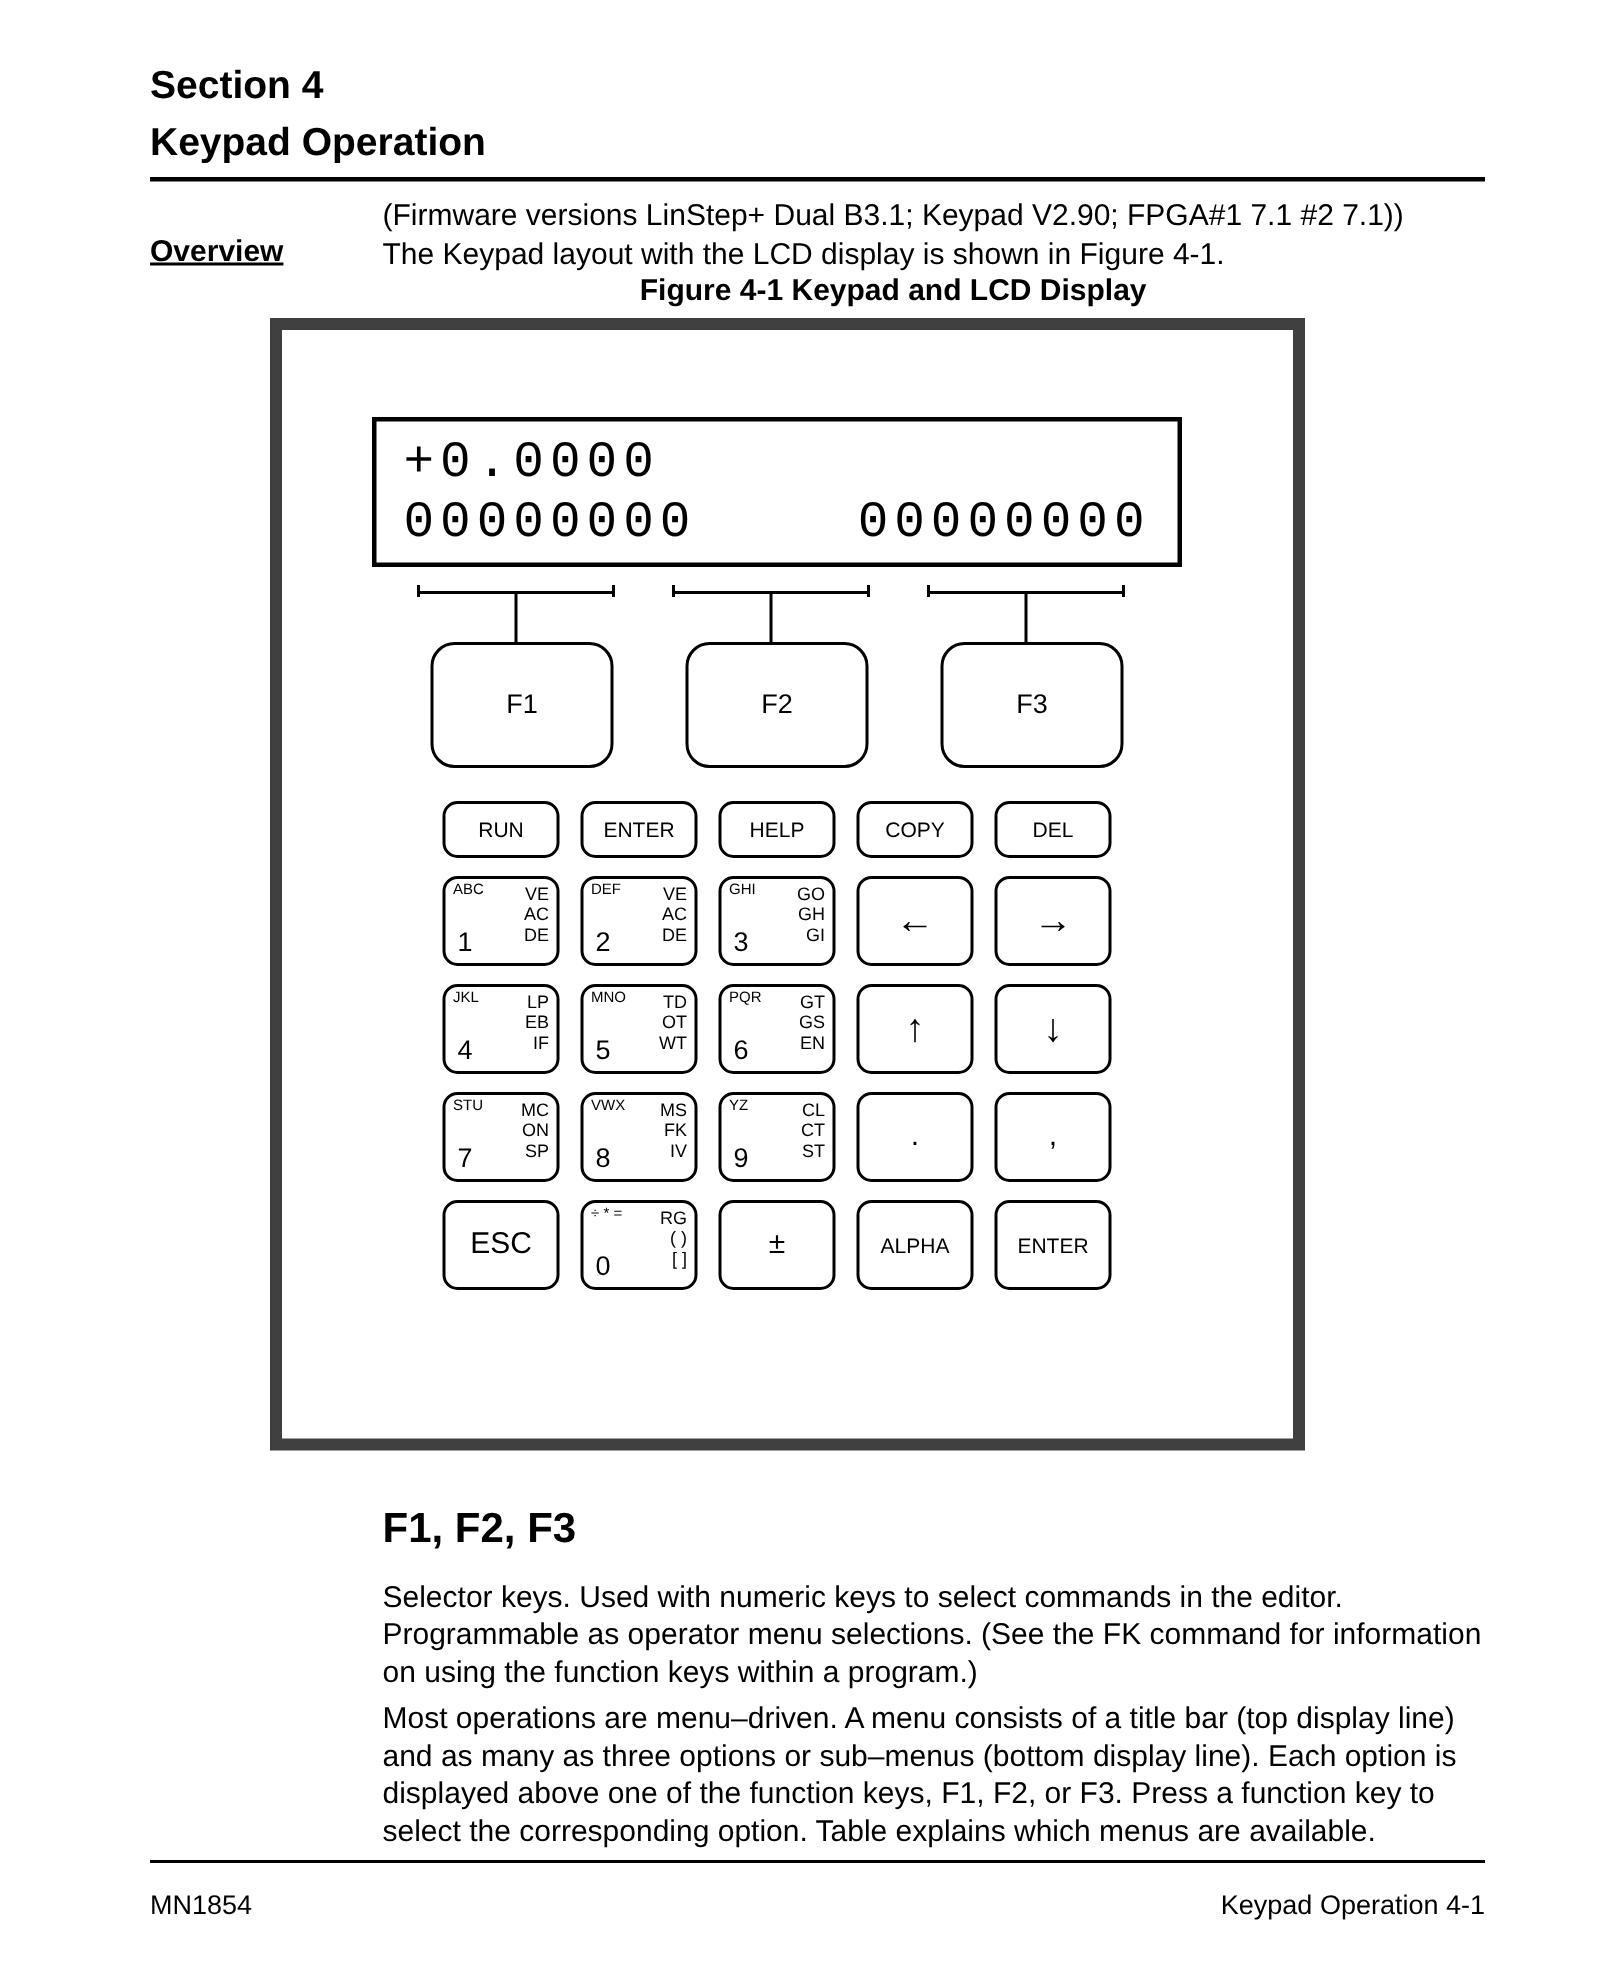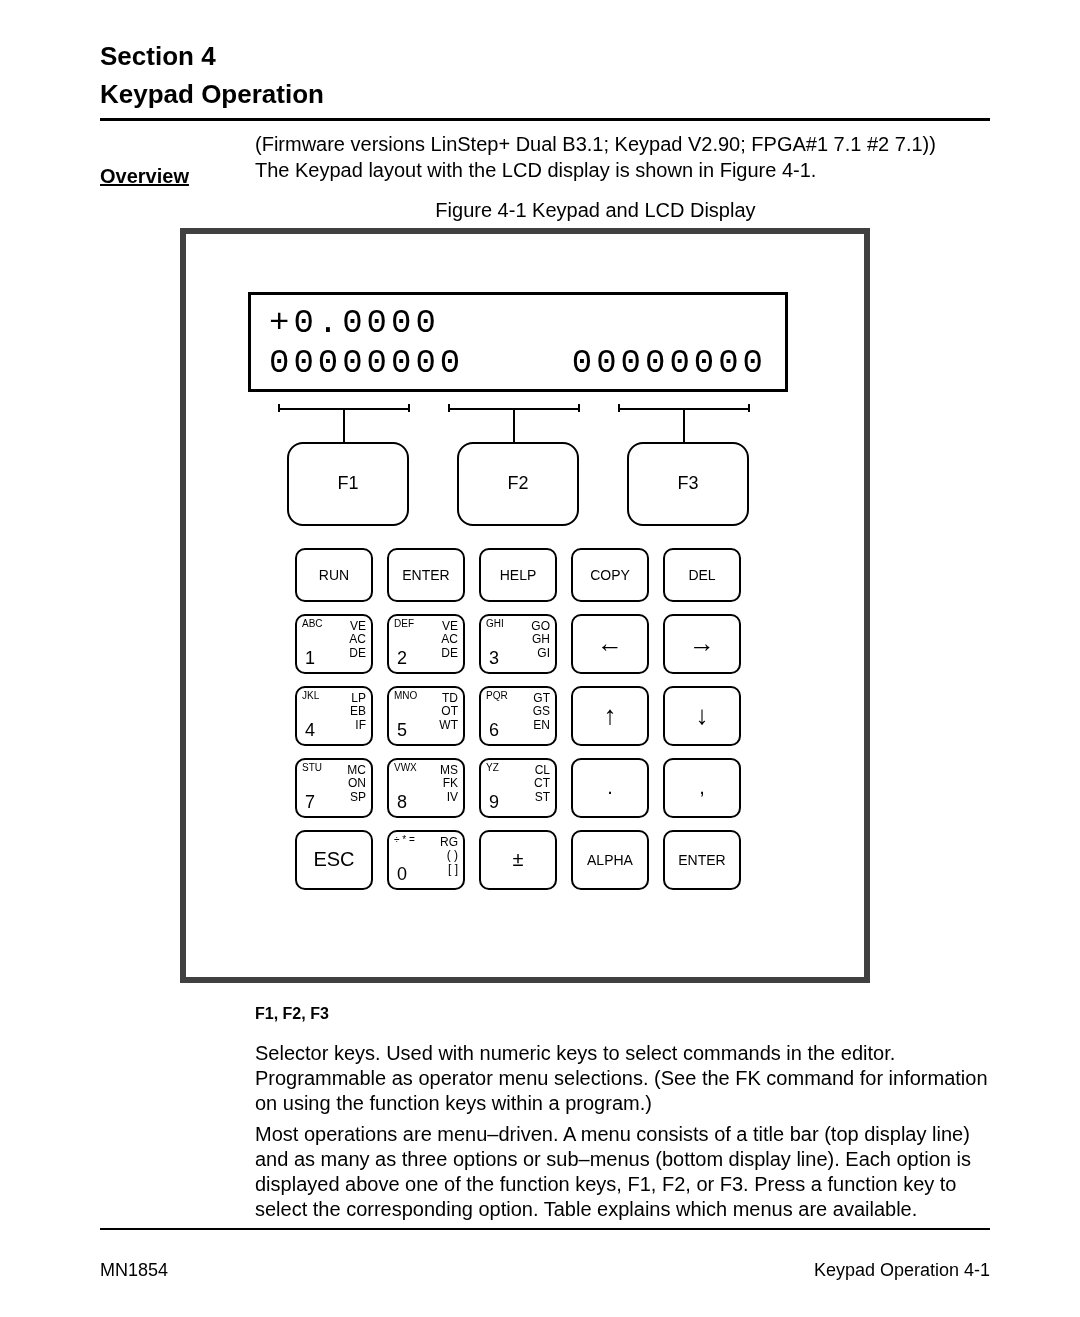--- a/index.html
+++ b/index.html
@@ -3,41 +3,41 @@
 <meta charset="utf-8">
 <style>
 html,body{margin:0;padding:0;background:#fff;font-family:Arial,Helvetica,sans-serif;color:#000}
 .page{width:1080px;height:1317px;position:relative;box-sizing:border-box;padding:40px 90px 0 100px}
 .section-head{font-size:26px;font-weight:bold;line-height:1.3;margin-bottom:4px}
 .hr{border:0;border-top:3px solid #000;margin:6px 0 10px 0}
 .hr-thin{border:0;border-top:2px solid #000;margin:6px 0 0 0}
 .row{display:flex;align-items:center}
 .ov-label{font-size:20px;font-weight:bold;text-decoration:underline;width:155px;flex:0 0 155px}
 .ov-text{font-size:20px;line-height:1.3}
-.fig-cap{font-size:20px;font-weight:normal;text-align:center;margin-top:16px}
-.keypad-box{width:690px;height:755px;margin:6px 0 0 80px;border:6px solid #404040;box-sizing:border-box;padding:28px 36px 18px 22px;display:flex;flex-direction:column;align-items:center}
+.fig-cap{font-size:20px;font-weight:bold;text-align:center;margin-top:0}
+.keypad-box{width:690px;height:755px;margin:6px 0 0 80px;border:8px solid #404040;box-sizing:border-box;padding:28px 36px 18px 22px;display:flex;flex-direction:column;align-items:center}
 .lcd{width:540px;height:100px;border:3px solid #000;box-sizing:border-box;padding:8px 18px;font-family:"Courier New",monospace;font-size:34px;letter-spacing:4px;line-height:1.2;margin-top:30px}
 .lcd-row2{display:flex;justify-content:space-between}
 .bracket{position:relative;width:540px;height:40px;margin-top:8px}
 .bracket .h{position:absolute;top:8px;height:2px;background:#000}
 .bracket .v{position:absolute;top:8px;width:2px;height:34px;background:#000}
 .bracket .s{position:absolute;top:4px;width:2px;height:8px;background:#000}
 .fkeys{display:flex;gap:48px;margin-top:2px}
 .fkey{width:118px;height:80px;border:2px solid #000;border-radius:16px;display:flex;align-items:center;justify-content:center;font-size:18px}
 .pad{display:flex;flex-direction:column;gap:12px;margin-top:22px}
 .prow{display:flex;gap:14px}
-.btn{width:78px;height:54px;border:2px solid #000;border-radius:10px;box-sizing:border-box;position:relative;font-size:15px;display:flex;align-items:center;justify-content:center}
+.btn{width:78px;height:38px;border:2px solid #000;border-radius:10px;box-sizing:border-box;position:relative;font-size:15px;display:flex;align-items:center;justify-content:center}
 .btn.tall{height:60px}
 .btn .tl{position:absolute;top:2px;left:5px;font-size:10px}
 .btn .bl{position:absolute;bottom:3px;left:8px;font-size:18px}
 .btn .rstack{position:absolute;right:5px;top:4px;display:flex;flex-direction:column;gap:0;font-size:12px;line-height:1.15;text-align:right}
 .btn .ctr{font-size:14px}
 .btn .arrow{font-size:26px}
 .btn .big{font-size:20px}
-.sub-head{font-size:16px;font-weight:bold;margin-top:22px}
+.sub-head{font-size:28px;font-weight:bold;margin-top:36px}
 .body-text{font-size:20px;line-height:1.25;margin-top:18px}
 .footer{position:absolute;bottom:36px;left:100px;right:90px;display:flex;justify-content:space-between;font-size:18px}
 .content-col{margin-left:155px}
 </style>
 </head>
 <body>
 
 <div class="page">
   <div class="section-head">Section 4</div>
   <div class="section-head">Keypad Operation</div>

